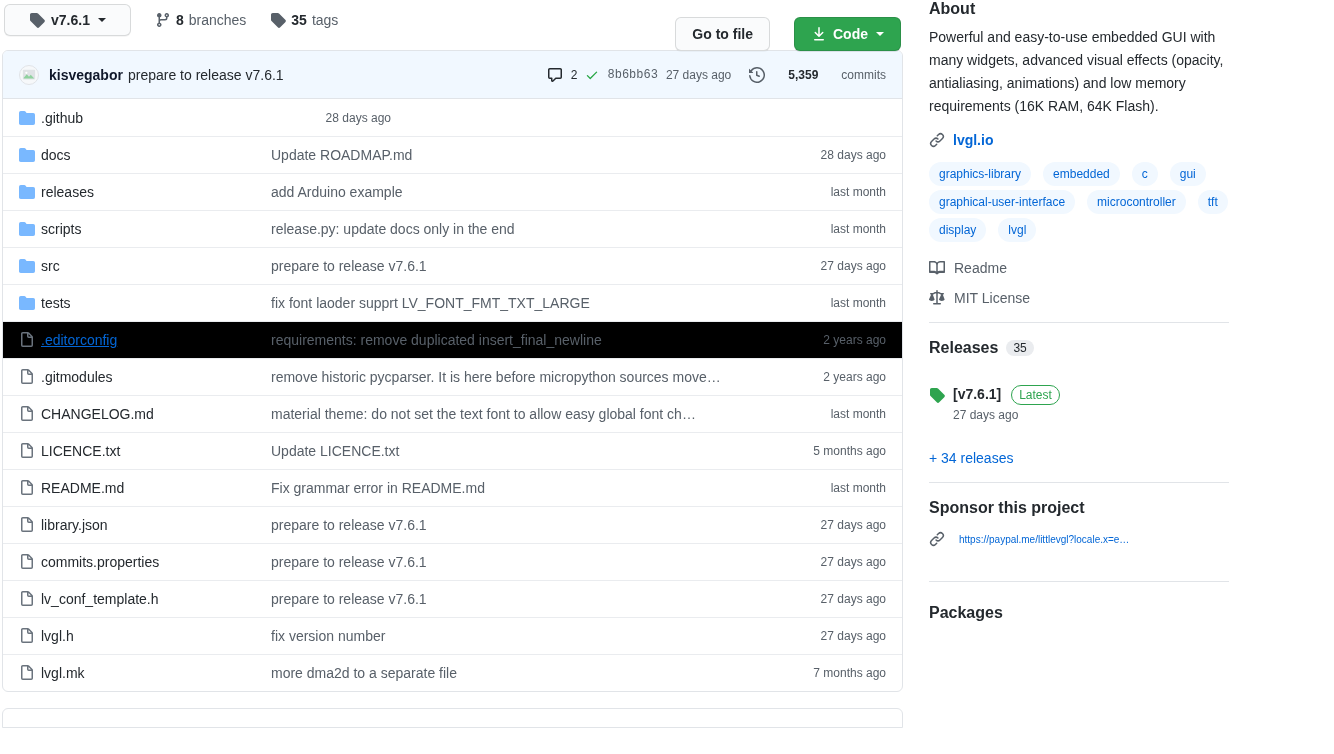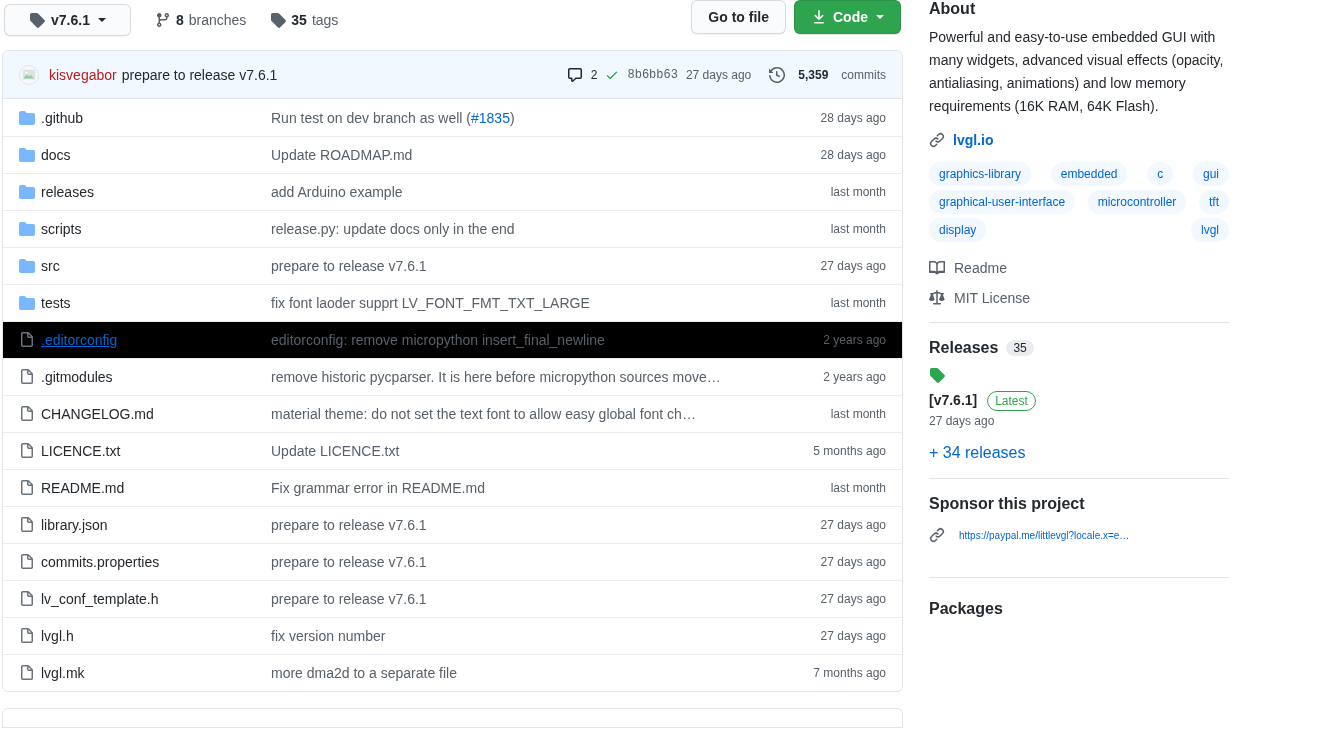--- a/index.html
+++ b/index.html
@@ -34,21 +34,21 @@
     display: inline-block; width: 0; height: 0; margin-left: 2px;
     border-left: 4px solid transparent; border-right: 4px solid transparent;
     border-top: 4px solid currentColor;
   }
   .meta-link {
     display: inline-flex; align-items: center; gap: 5px;
     color: #586069; font-size: 14px; margin-left: 24px; cursor: pointer;
   }
   .meta-link b { color: #24292e; font-weight: bold; }
 
-  .toolbar-right { position: absolute; right: 2px; top: 0; display: flex; gap: 8px; }
+  .toolbar-right { position: absolute; right: 2px; top: 17px; display: flex; gap: 24px; }
   .btn-gotofile {
     background: #fafbfc; border: 1px solid rgba(27,31,35,0.15);
     color: #24292e; padding: 6px 16px; box-shadow: 0 1px 0 rgba(27,31,35,0.04);
   }
   .btn-code {
     background: #2ea44f; border: 1px solid rgba(27,31,35,0.15);
     color: #ffffff; padding: 6px 16px; box-shadow: 0 1px 0 rgba(27,31,35,0.1);
   }
 
   
@@ -59,27 +59,27 @@
   .commit-bar {
     background: #f1f8ff; border-bottom: 1px solid #e1e4e8;
     display: flex; align-items: center; padding: 9px 16px; min-height: 48px;
   }
   .avatar {
     width: 20px; height: 20px; border-radius: 50%;
     background: #f6f8fa; border: 1px solid #e1e4e8;
     display: inline-flex; align-items: center; justify-content: center;
     flex: 0 0 20px; margin-right: 10px; overflow: hidden;
   }
-  .commit-author { font-weight: normal; color: #b91c1c; cursor: pointer; }
+  .commit-author { font-weight: bold; color: #0f172a; cursor: pointer; }
   .commit-msg { color: #24292e; margin-left: 5px; cursor: pointer; }
   .commit-right { margin-left: auto; display: flex; align-items: center; gap: 8px; color: #586069; font-size: 12px; }
   .commit-right .cnum { color: #24292e; font-weight: normal; font-size: 12px; }
   .check { color: #28a745; font-weight: bold; font-size: 13px; }
   .sha { font-family: "Liberation Mono", monospace; font-size: 12px; color: #586069; cursor: pointer; }
-  .commits-count { display: inline-flex; align-items: center; gap: 13px; color: #586069; margin-left: 10px; cursor: pointer; justify-content: flex-end; }
+  .commits-count { display: inline-flex; align-items: center; gap: 23px; color: #586069; margin-left: 10px; cursor: pointer; justify-content: flex-end; }
   .commits-count b { color: #24292e; }
 
   .frow {
     display: flex; align-items: center; height: 37px;
     border-top: 1px solid #eaecef; padding: 0 16px;
   }
   .frow:first-child { border-top: none; }
   .frow.hovered { background: #000000; }
   .frow .ico { flex: 0 0 22px; display: flex; align-items: center; color: #79b8ff; }
   .frow .ico.file { color: #6a737d; }
@@ -93,34 +93,34 @@
   .fage { flex: 0 0 120px; text-align: right; color: #586069; font-size: 12px; white-space: nowrap; }
 
   .readme-box { border: 1px solid #e1e4e8; border-top-left-radius: 6px; border-top-right-radius: 6px; height: 20px; margin-top: 16px; }
 
   
   .side { width: 300px; margin-left: 24px; padding-top: 0; }
   .side h2 { font-size: 16px; font-weight: bold; color: #24292e; margin-bottom: 8px; display: flex; align-items: center; gap: 8px; }
   .side p.desc { font-size: 14px; line-height: 23px; color: #24292e; margin-bottom: 14px; }
   .side .link-row { display: flex; align-items: center; gap: 8px; margin-bottom: 14px; }
   .side .link-row a { color: #0366d6; font-size: 14px; font-weight: bold; text-decoration: none; cursor: pointer; }
-  .topics { display: flex; flex-wrap: wrap; gap: 4px 4px; margin-bottom: 18px; justify-content: space-between; }
+  .topics { display: flex; flex-wrap: wrap; gap: 4px 12px; margin-bottom: 18px; }
   .topic {
     background: #f1f8ff; color: #0366d6; border-radius: 12px;
     padding: 3px 10px; font-size: 12px; line-height: 18px; cursor: pointer;
   }
   .sidelink { display: flex; align-items: center; gap: 9px; color: #586069; font-size: 14px; margin-bottom: 14px; cursor: pointer; }
   .divider { border-top: 1px solid #e1e4e8; margin: 16px 0; }
   .counter { background: #eaecef; color: #24292e; border-radius: 10px; padding: 1px 7px; font-size: 12px; font-weight: normal; }
   .rel-row { display: flex; align-items: flex-start; gap: 8px; }
   .rel-tag { color: #2ea44f; margin-top: 2px; }
   .rel-name { font-weight: bold; color: #24292e; font-size: 14px; }
   .latest { border: 1px solid #2ea44f; color: #2ea44f; border-radius: 12px; padding: 0 7px; font-size: 12px; line-height: 18px; margin-left: 6px; display: inline-block; }
   .rel-date { color: #586069; font-size: 12px; margin-top: 3px; }
-  .more-rel { color: #0366d6; font-size: 16px; margin-top: 16px; display: inline-block; cursor: pointer; }
+  .more-rel { color: #0366d6; font-size: 14px; margin-top: 28px; display: inline-block; cursor: pointer; }
   .sponsor-row { display: flex; align-items: center; gap: 14px; margin-top: 14px; }
   .sponsor-row a { color: #0366d6; font-size: 10px; text-decoration: none; cursor: pointer; white-space: nowrap; overflow: hidden; text-overflow: ellipsis; max-width: 250px; display: inline-block; }
   svg { display: block; }
 </style>
 </head>
 <body>
 
 <div class="page">
 
   <div class="main-col">
@@ -213,21 +213,20 @@
       </div>
 
       <div id="file-rows">
           <div class="frow">
             <span class="ico">
               <svg width="16" height="16" viewBox="0 0 16 16" fill="currentColor">
                 <path d="M1.75 1A1.75 1.75 0 000 2.75v10.5C0 14.216.784 15 1.75 15h12.5A1.75 1.75 0 0016 13.25v-8.5A1.75 1.75 0 0014.25 3h-6.5a.25.25 0 01-.2-.1l-.9-1.2c-.33-.44-.85-.7-1.4-.7h-3.5z"></path>
               </svg>
             </span>
             <span class="fname">.github</span>
-            <span class="fmsg">Run test on dev branch as well (<a>#1835</a>)</span>
             <span class="fage">28 days ago</span>
           </div>
           <div class="frow">
             <span class="ico">
               <svg width="16" height="16" viewBox="0 0 16 16" fill="currentColor">
                 <path d="M1.75 1A1.75 1.75 0 000 2.75v10.5C0 14.216.784 15 1.75 15h12.5A1.75 1.75 0 0016 13.25v-8.5A1.75 1.75 0 0014.25 3h-6.5a.25.25 0 01-.2-.1l-.9-1.2c-.33-.44-.85-.7-1.4-.7h-3.5z"></path>
               </svg>
             </span>
             <span class="fname">docs</span>
             <span class="fmsg">Update ROADMAP.md</span>
@@ -273,21 +272,21 @@
             <span class="fmsg">fix font laoder supprt LV_FONT_FMT_TXT_LARGE</span>
             <span class="fage">last month</span>
           </div>
           <div class="frow hovered">
             <span class="ico file">
               <svg width="16" height="16" viewBox="0 0 16 16" fill="currentColor">
                 <path d="M3.75 1.5a.25.25 0 00-.25.25v11.5c0 .138.112.25.25.25h8.5a.25.25 0 00.25-.25V6H9.75A1.75 1.75 0 018 4.25V1.5H3.75zm5.75.56v2.19c0 .138.112.25.25.25h2.19L9.5 2.06zM2 1.75C2 .784 2.784 0 3.75 0h5.086c.464 0 .909.184 1.237.513l3.414 3.414c.329.328.513.773.513 1.237v8.086A1.75 1.75 0 0112.25 15h-8.5A1.75 1.75 0 012 13.25V1.75z"></path>
               </svg>
             </span>
             <span class="fname">.editorconfig</span>
-            <span class="fmsg">editorconfig: remove micropython insert_final_newline</span>
+            <span class="fmsg">requirements: remove duplicated insert_final_newline</span>
             <span class="fage">2 years ago</span>
           </div>
           <div class="frow">
             <span class="ico file">
               <svg width="16" height="16" viewBox="0 0 16 16" fill="currentColor">
                 <path d="M3.75 1.5a.25.25 0 00-.25.25v11.5c0 .138.112.25.25.25h8.5a.25.25 0 00.25-.25V6H9.75A1.75 1.75 0 018 4.25V1.5H3.75zm5.75.56v2.19c0 .138.112.25.25.25h2.19L9.5 2.06zM2 1.75C2 .784 2.784 0 3.75 0h5.086c.464 0 .909.184 1.237.513l3.414 3.414c.329.328.513.773.513 1.237v8.086A1.75 1.75 0 0112.25 15h-8.5A1.75 1.75 0 012 13.25V1.75z"></path>
               </svg>
             </span>
             <span class="fname">.gitmodules</span>
             <span class="fmsg">remove historic pycparser. It is here before micropython sources move…</span>
@@ -423,21 +422,21 @@
       <span>MIT License</span>
     </div>
 
     <div class="divider"></div>
 
     <h2>
       <span>Releases</span>
       <span class="counter">35</span>
     </h2>
 
-    <div class="rel-row" style="margin-top:8px;flex-direction:column;">
+    <div class="rel-row" style="margin-top:28px;">
       <span class="rel-tag">
         <svg width="16" height="16" viewBox="0 0 16 16" fill="#2ea44f">
             <path d="M2.5 7.775V2.75a.25.25 0 01.25-.25h5.025a.25.25 0 01.177.073l6.25 6.25a.25.25 0 010 .354l-5.025 5.025a.25.25 0 01-.354 0l-6.25-6.25a.25.25 0 01-.073-.177zm-1.5 0V2.75C1 1.784 1.784 1 2.75 1h5.025c.464 0 .91.184 1.238.513l6.25 6.25a1.75 1.75 0 010 2.474l-5.026 5.026a1.75 1.75 0 01-2.474 0l-6.25-6.25A1.75 1.75 0 011 7.775zM6 5a1 1 0 100 2 1 1 0 000-2z"></path>
           </svg>
       </span>
       <div>
         <div>
           <span class="rel-name">[v7.6.1]</span>
           <span class="latest">Latest</span>
         </div>

